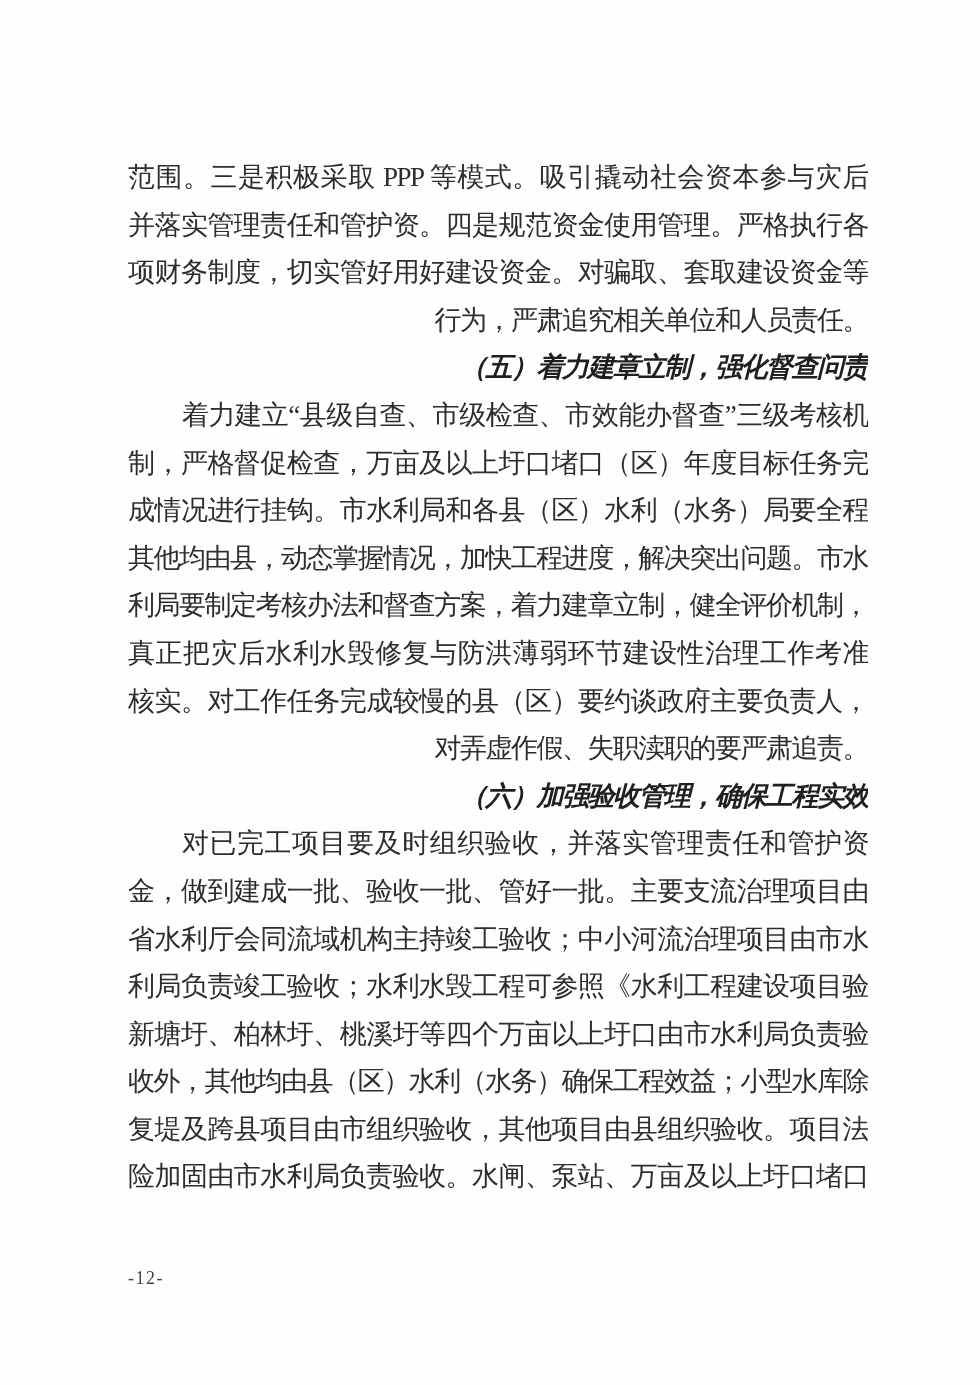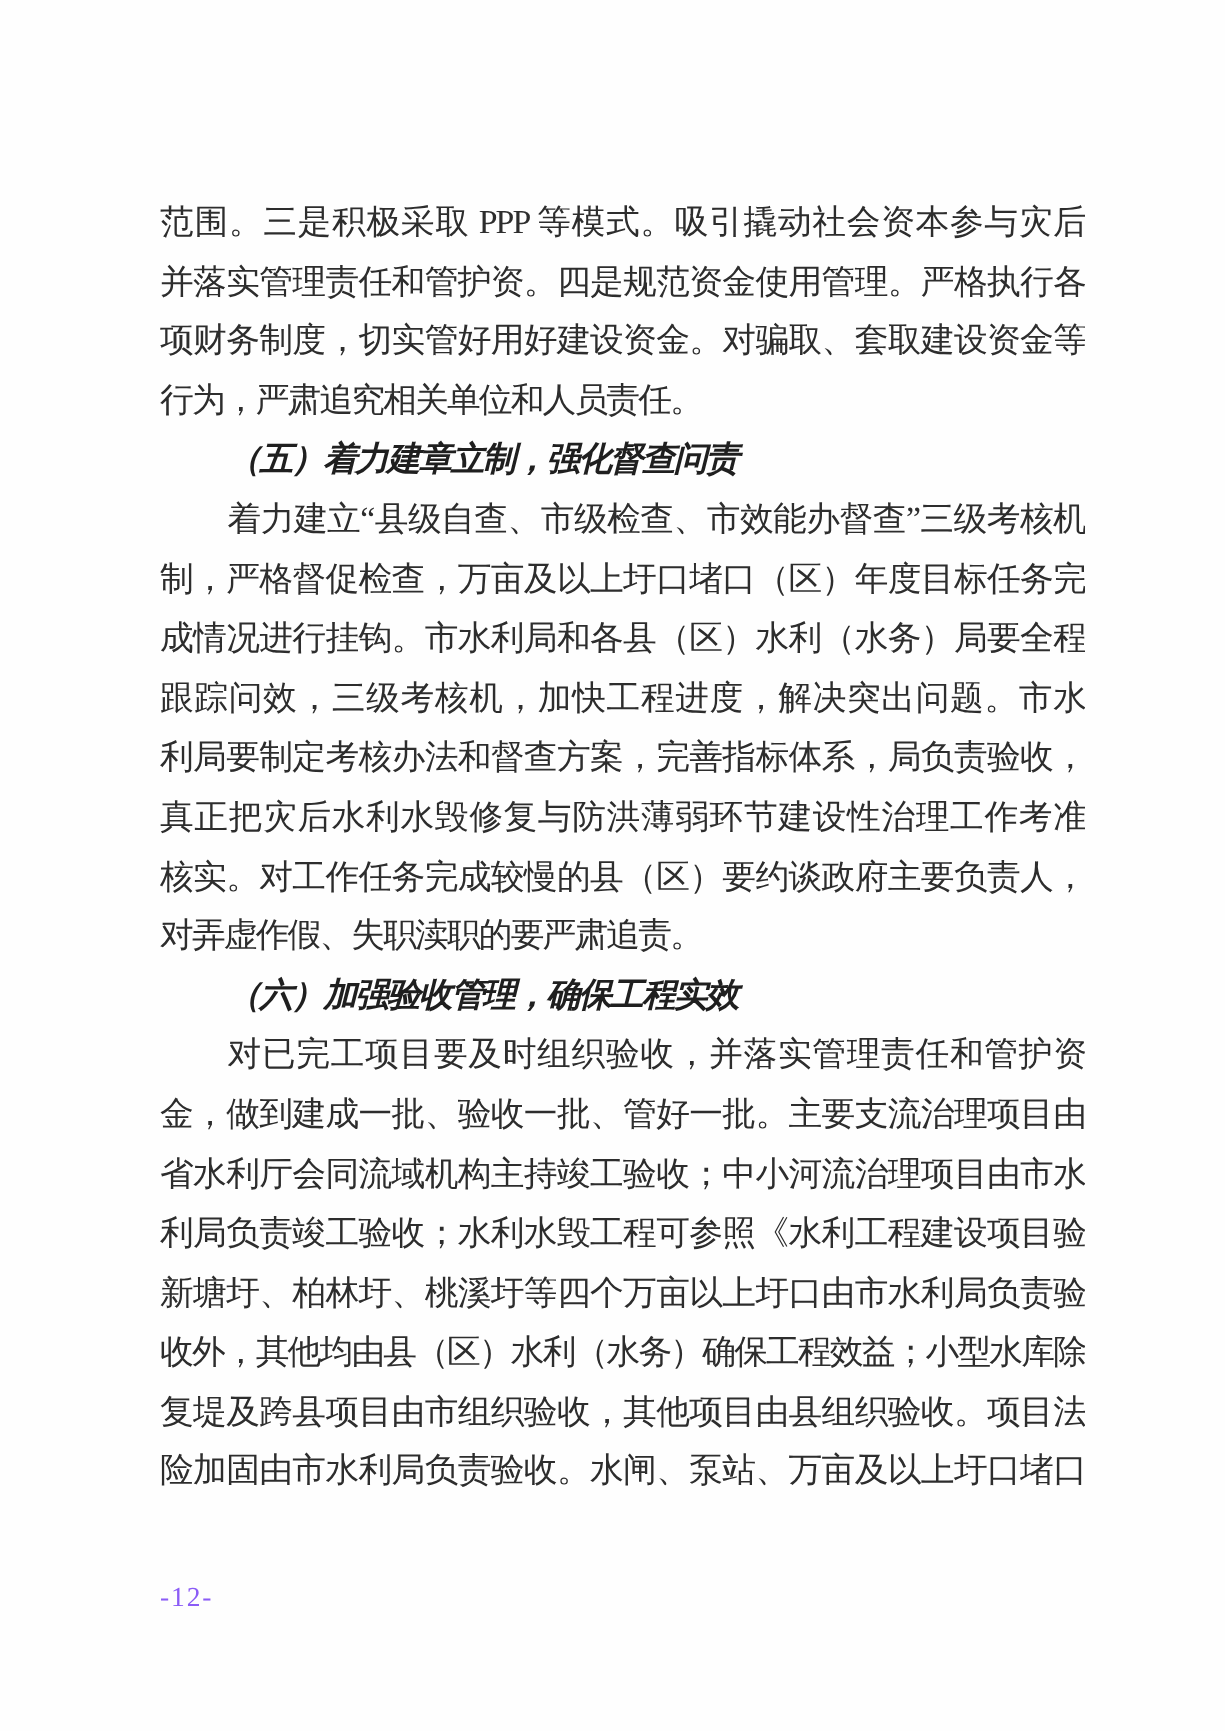--- a/index.html
+++ b/index.html
@@ -21,21 +21,21 @@
     left: 128px;
     top: 154px;
     width: 740px;
   }
   .ln {
     font-size: 27px;
     letter-spacing: -1.5px;
     line-height: 47.6px;
     height: 47.6px;
     overflow: hidden;
-    text-align: left;
+    text-align: right;
     color: #2d2d2d;
   }
   
   .j {
     text-align: justify;
     text-justify: inter-character;
   }
   .j::after {
     content: "";
     display: inline-block;
@@ -47,41 +47,41 @@
   }
   .hd {
     font-weight: 600;
     color: #1f1f1f;
     font-style: italic;
   }
   .page-number {
     position: absolute;
     left: 128px;
     top: 1258px;
-    font-size: 22px;
+    font-size: 18px;
     letter-spacing: 1.5px;
     line-height: 40px;
-    color: #8b5cf6;
+    color: #404040;
   }
 </style>
 </head>
 <body>
 
 <div class="page">
   <div class="text-block">
     <div class="ln j">范围。三是积极采取 PPP 等模式。吸引撬动社会资本参与灾后</div>
     <div class="ln j">并落实管理责任和管护资。四是规范资金使用管理。严格执行各</div>
     <div class="ln j">项财务制度，切实管好用好建设资金。对骗取、套取建设资金等</div>
     <div class="ln">行为，严肃追究相关单位和人员责任。</div>
     <div class="ln hd ind">（五）着力建章立制，强化督查问责</div>
     <div class="ln j ind">着力建立“县级自查、市级检查、市效能办督查”三级考核机</div>
     <div class="ln j">制，严格督促检查，万亩及以上圩口堵口（区）年度目标任务完</div>
     <div class="ln j">成情况进行挂钩。市水利局和各县（区）水利（水务）局要全程</div>
-    <div class="ln j">跟踪问效，三级考核机，加快工程进度，解决突出问题。市水</div>
-    <div class="ln j">利局要制定考核办法和督查方案，完善指标体系，局负责验收，</div>
+    <div class="ln j">其他均由县，动态掌握情况，加快工程进度，解决突出问题。市水</div>
+    <div class="ln j">利局要制定考核办法和督查方案，着力建章立制，健全评价机制，</div>
     <div class="ln j">真正把灾后水利水毁修复与防洪薄弱环节建设性治理工作考准</div>
     <div class="ln j">核实。对工作任务完成较慢的县（区）要约谈政府主要负责人，</div>
     <div class="ln">对弄虚作假、失职渎职的要严肃追责。</div>
     <div class="ln hd ind">（六）加强验收管理，确保工程实效</div>
     <div class="ln j ind">对已完工项目要及时组织验收，并落实管理责任和管护资</div>
     <div class="ln j">金，做到建成一批、验收一批、管好一批。主要支流治理项目由</div>
     <div class="ln j">省水利厅会同流域机构主持竣工验收；中小河流治理项目由市水</div>
     <div class="ln j">利局负责竣工验收；水利水毁工程可参照《水利工程建设项目验</div>
     <div class="ln j">新塘圩、柏林圩、桃溪圩等四个万亩以上圩口由市水利局负责验</div>
     <div class="ln j">收外，其他均由县（区）水利（水务）确保工程效益；小型水库除</div>

